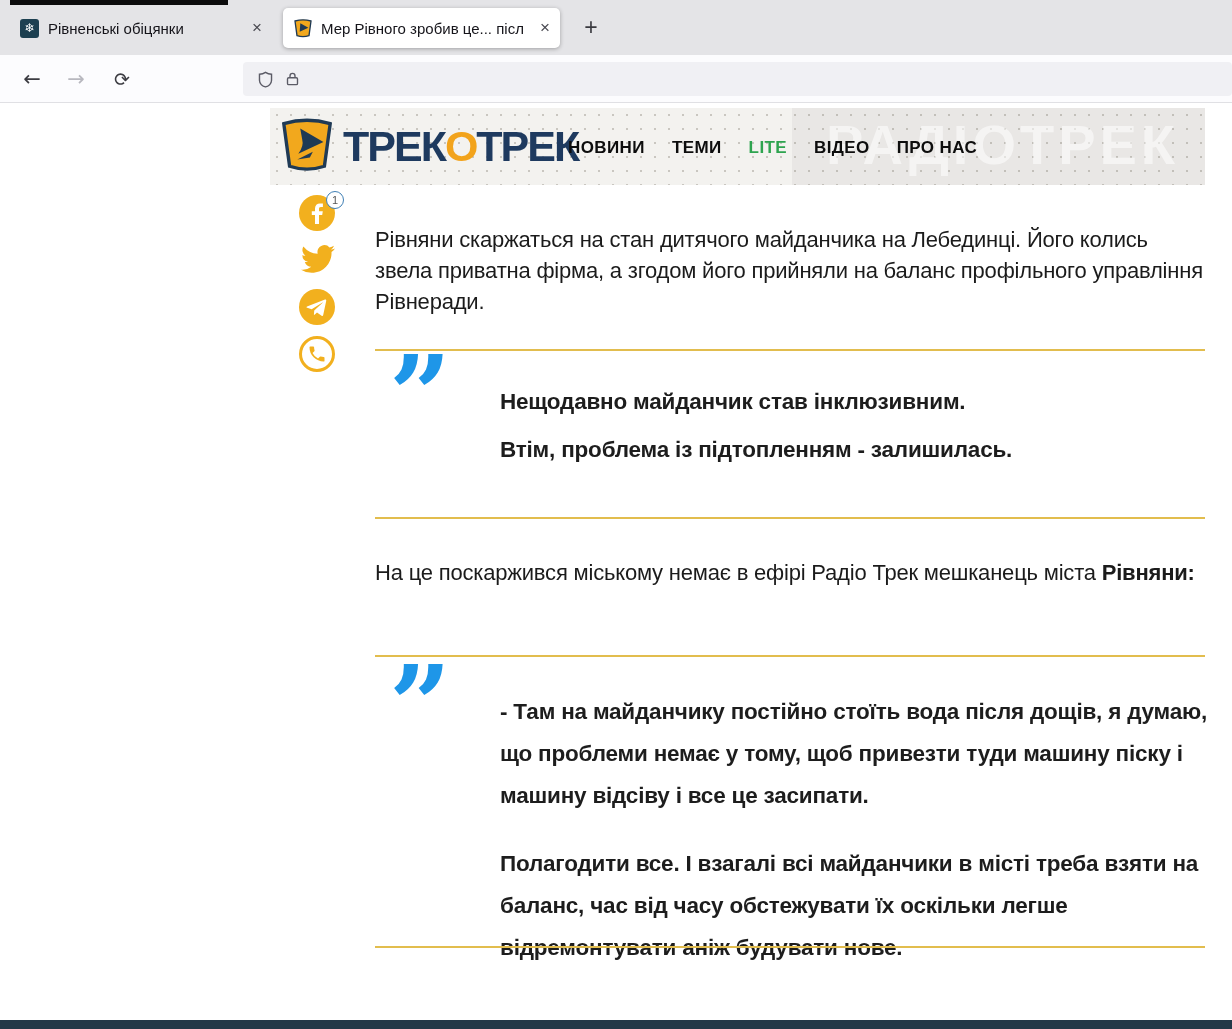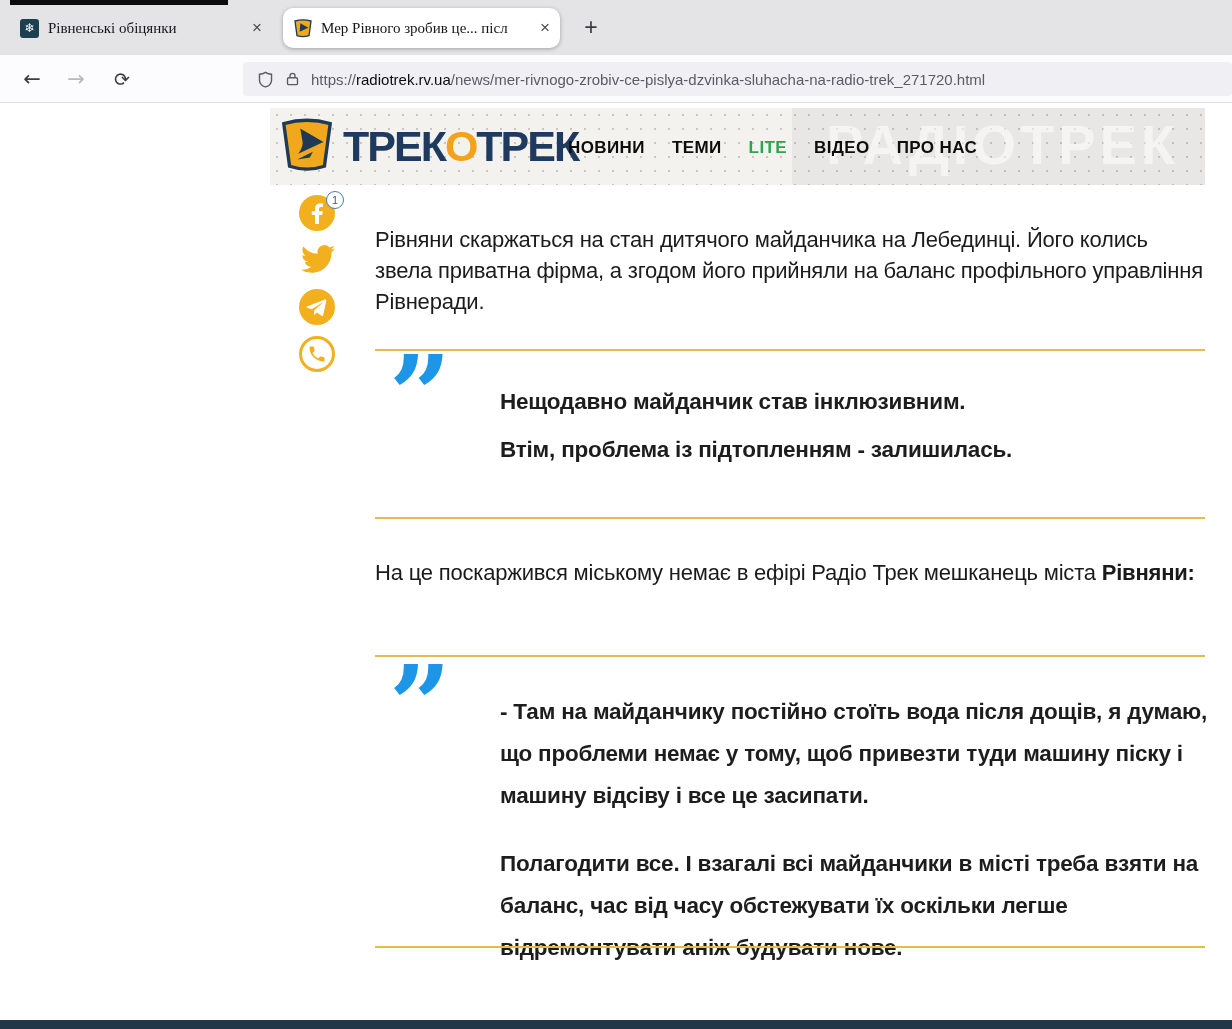--- a/index.html
+++ b/index.html
@@ -4,24 +4,24 @@
 <style>
   * { box-sizing: border-box; margin: 0; padding: 0; }
   html,body { width:1232px; height:1029px; }
   body { position:relative; background:#fff; font-family:"Liberation Sans",sans-serif; overflow:hidden; }
 
   
   .tabbar { position:absolute; left:0; top:0; width:1232px; height:55px; background:#e4e4e7; }
   .accent-bar { position:absolute; left:10px; top:0; width:218px; height:5px; background:#0c0c0d; }
   .tab { position:absolute; top:8px; height:40px; display:flex; align-items:center; padding:0 10px; font-size:15px; color:#15141a; }
   .tab.inactive { left:10px; width:262px; }
-  .tab.active { left:283px; width:277px; background:#fff; border-radius:10px; box-shadow:0 1px 4px rgba(0,0,0,.3); }
+  .tab.active { left:283px; width:277px; background:#fff; border-radius:5px; box-shadow:0 1px 4px rgba(0,0,0,.3); }
   .favicon-sq { width:19px; height:19px; border-radius:3px; background:#1d4051; color:#fff; font-size:12px; line-height:19px; text-align:center; margin-right:9px; flex:none; }
   .favicon-rt { width:20px; height:20px; margin-right:8px; flex:none; }
-  .tab-title { flex:1; white-space:nowrap; overflow:hidden;font-family:Liberation Serif, serif; }
+  .tab-title { flex:1; white-space:nowrap; overflow:hidden; }
   .tab-close { color:#4a4a52; font-size:17px; margin-left:6px; cursor:default; }
   .newtab { position:absolute; left:576px; top:12px; width:30px; height:30px; font-size:23px; color:#39393f; text-align:center; line-height:30px; }
 
   .toolbar { position:absolute; left:0; top:55px; width:1232px; height:48px; background:#fcfcfe; border-bottom:1px solid #e0e0e4; }
   .navbtn { position:absolute; top:6px; width:36px; height:36px; display:flex; align-items:center; justify-content:center; font-size:21px; color:#3c3c42; font-family:"DejaVu Sans",sans-serif; }
   .navbtn.back { left:14px; }
   .navbtn.fwd { left:58px; color:#b8b8bf; }
   .navbtn.reload { left:104px; font-size:19px; }
   .urlbar { position:absolute; left:243px; top:7px; right:0; height:34px; background:#f0f0f4; border-radius:4px; display:flex; align-items:center; padding:0 14px; gap:11px; }
   .urltext { font-size:15px; color:#5b5b66; white-space:nowrap; overflow:hidden; }
@@ -109,21 +109,20 @@
       <svg width="17" height="19" viewBox="0 0 24 24" fill="none" stroke="#5b5b66" stroke-width="2">
         <path d="M12 2 C9 4 5.5 4.5 3.5 4.5 V13 C3.5 18 8 21.5 12 22.5 C16 21.5 20.5 18 20.5 13 V4.5 C18.5 4.5 15 4 12 2 Z"></path>
       </svg>
     </span>
     <span class="uicon">
       <svg width="15" height="18" viewBox="0 0 24 24" fill="none" stroke="#5b5b66" stroke-width="2.2">
         <rect x="4" y="10" width="16" height="11" rx="2"></rect>
         <path d="M8 10 V7 a4 4 0 0 1 8 0 v3"></path>
       </svg>
     </span>
-    <span class="urltext"><span>https://</span><span class="domain">radiotrek.rv.ua</span><span>/news/mer-rivnogo-zrobiv-ce-pislya-dzvinka-sluhacha-na-radio-trek_271720.html</span></span>
   </div>
 </div>
 
 <div class="page">
 
   <div class="siteheader">
     <div class="header-shade"></div>
     <div class="watermark">РАДІОТРЕК</div>
 
     <div class="logo">

